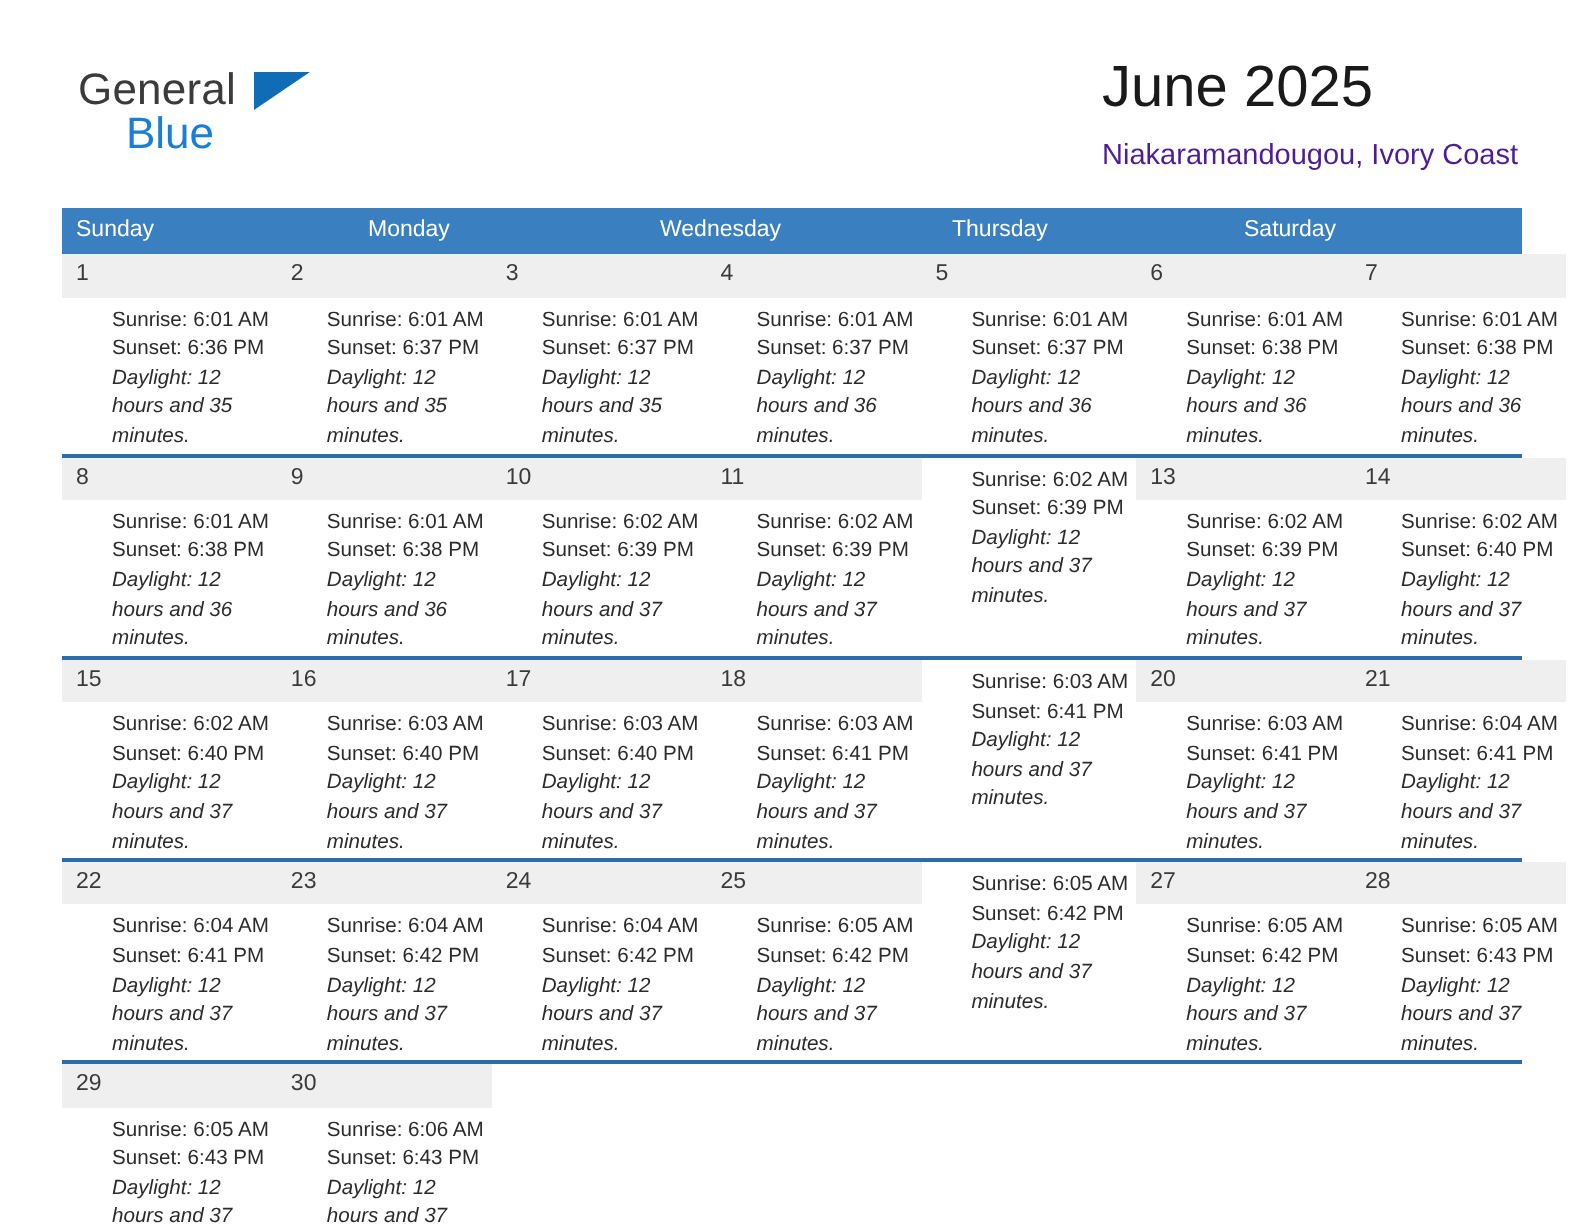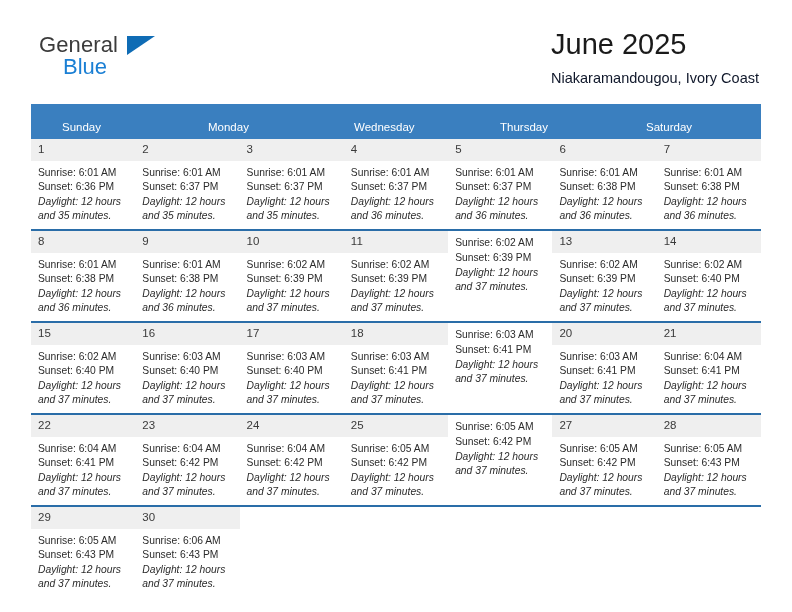--- a/index.html
+++ b/index.html
@@ -74,44 +74,43 @@
     font-size: 29px;
     font-weight: 400;
     color: #1a1a1a;
     line-height: 1.15;
     white-space: nowrap;
   }
   .cal-subtitle {
     margin-top: 9px;
     font-size: 14.5px;
     font-weight: 400;
-    color: #0f172a;
+    color: #4c1d95;
     line-height: 1.15;
     white-space: nowrap;
   }
 
   
   .calendar {
     position: absolute;
     left: 31px;
     top: 104px;
     width: 730px;
   }
   .weekdays {
     display: flex;
     background: #3a7fbf;
   }
   .weekday {
     flex: 1 1 0;
     box-sizing: border-box;
     color: #ffffff;
     font-size: 11.5px;
-    padding: 16px 0 5px 7px;
+    padding: 4px 0 5px 7px;
     line-height: 1.25;
-    margin-left: 24px;
   }
   .week {
     display: flex;
     border-top: 2px solid #2a6da8;
     background: #ffffff;
   }
   .week.first {
     border-top: none;
   }
   .day {
@@ -132,20 +131,21 @@
   }
   .day.empty .daynum {
     background: transparent;
     color: transparent;
   }
   .info {
     padding: 5px 4px 0 7px;
     font-size: 10.3px;
     color: #2b2b2b;
     line-height: 1.42;
+    margin-left: 18px;
   }
   .info div {
     white-space: nowrap;
   }
   .info .daylight {
     white-space: normal;
     font-style: italic;
   }
 </style>
 </head>

